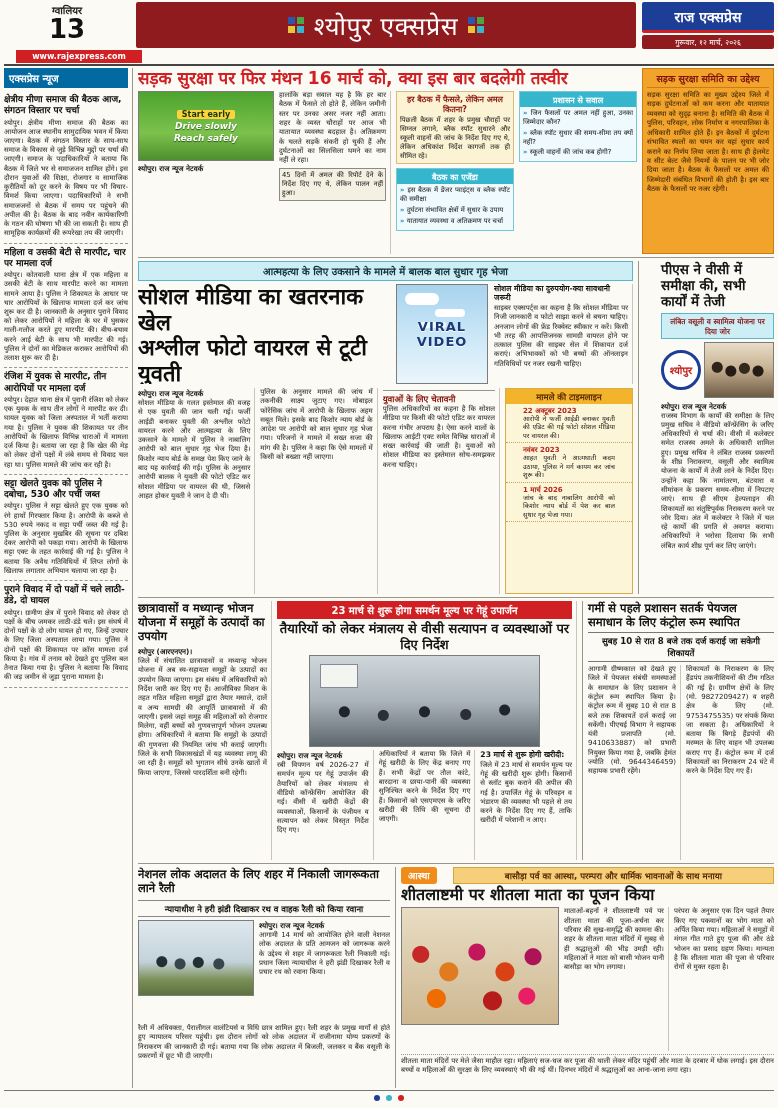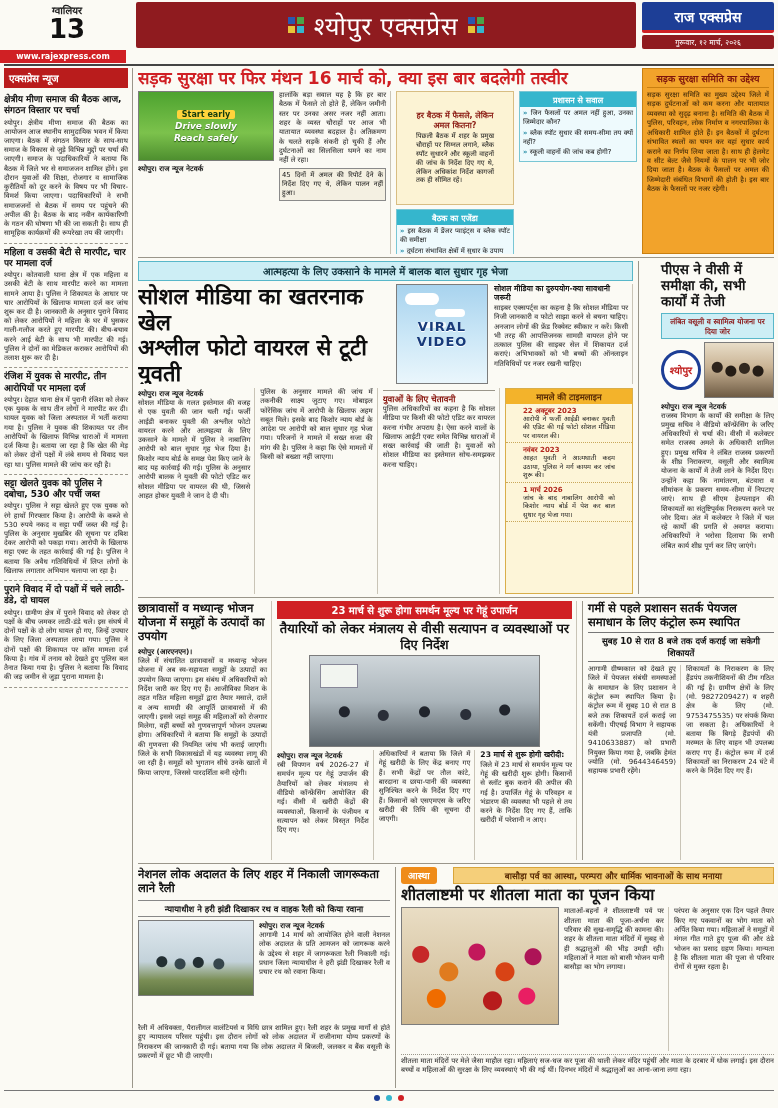--- a/index.html
+++ b/index.html
@@ -15,26 +15,26 @@
   .mh-banner{flex:1;background:#8f1b1f;display:flex;align-items:center;justify-content:center;gap:10px;border-radius:2px}
   .mh-title{color:#fff;font-size:25px;font-weight:normal;letter-spacing:.5px}
   .deco{width:16px;height:16px;flex:0 0 auto;background:
     linear-gradient(#2b57b0,#2b57b0) 0 0/7px 7px no-repeat,
     linear-gradient(#49a547,#49a547) 9px 0/7px 7px no-repeat,
     linear-gradient(#e8c53a,#e8c53a) 0 9px/7px 7px no-repeat,
     linear-gradient(#35b6cd,#35b6cd) 9px 9px/7px 7px no-repeat}
   .mh-right{width:132px;display:flex;flex-direction:column;gap:2px}
   .mh-logo{background:#1d3e96;color:#fff;font-weight:bold;font-size:14px;text-align:center;padding:5px 2px 4px;border-bottom:3px solid #d02024;border-radius:2px}
   .mh-date{background:#8f1b1f;color:#fff;font-size:7.5px;text-align:center;padding:2px 0;border-radius:2px}
-  .url-strip{position:absolute;top:50px;left:0;width:126px;height:13px;background:#d02024;color:#fff;font-size:8px;font-weight:bold;text-align:center;line-height:13px}
+  .url-strip{position:absolute;top:50px;left:16px;width:126px;height:13px;background:#d02024;color:#fff;font-size:8px;font-weight:bold;text-align:center;line-height:13px}
   .head-rule{position:absolute;top:64px;left:4px;right:4px;border-top:2px solid #444}
 
   
   .sidebar{position:absolute;left:4px;top:68px;width:129px;height:1020px;border-right:1px solid #9a968a;padding-right:4px;overflow:hidden}
-  .sb-head{background:#b91c1c;color:#fff;font-weight:bold;font-size:10px;padding:3px 5px;margin-bottom:3px}
+  .sb-head{background:#0369a1;color:#fff;font-weight:bold;font-size:10px;padding:3px 5px;margin-bottom:3px}
   .brief{border-bottom:1px dashed #9a968a;padding:3px 0 4px}
   .sb-title{font-size:9px;font-weight:bold;line-height:1.25;margin-bottom:2px;color:#101010}
   .sb-body{font-size:7px;line-height:1.32;text-align:justify;color:#232323}
 
   
   .main{position:absolute;left:138px;top:68px;right:4px;height:1020px;overflow:hidden}
   .byline{font-weight:bold;font-size:7.2px;margin-bottom:1px}
   .bodytxt{font-size:7px;line-height:1.33;text-align:justify;color:#1c1c1c}
   .vr{border-right:1px solid #c9c4b6;padding-right:4px}
 
@@ -43,21 +43,21 @@
   .rs-left{flex:1;display:flex;flex-direction:column;min-width:0}
   .rs-headline{color:#d02024;font-size:17px;font-weight:bold;line-height:1.12;padding:1px 0 3px;white-space:nowrap;overflow:hidden}
   .rs-body{flex:1;display:flex;gap:5px;overflow:hidden}
   .rs-imgcol{width:136px;display:flex;flex-direction:column;gap:2px;overflow:hidden}
   .img-road{height:70px;border:1px solid #7c7c7c;background:linear-gradient(180deg,#4da32f 0%,#7cc24c 60%,#4e8f2f 100%);display:flex;flex-direction:column;align-items:center;justify-content:center;gap:2px}
   .road-l1{background:#ffd43b;color:#143c0e;font-weight:bold;font-size:8px;padding:0 5px;border-radius:2px}
   .road-l2,.road-l3{color:#fff;font-weight:bold;font-style:italic;font-size:9px;text-shadow:0 1px 1px #2c5e18}
   .rs-col{flex:1;overflow:hidden;min-width:0}
   .note-box{border:1px solid #8a8a8a;background:#f4f0e2;font-size:6.8px;line-height:1.3;padding:2px;margin-top:3px;text-align:justify}
   .rs-boxcol{width:118px;display:flex;flex-direction:column;gap:4px;overflow:hidden}
-  .cream-box{background:#fcf3d4;border:1px solid #d8bd82;padding:19px}
+  .cream-box{background:#fcf3d4;border:1px solid #d8bd82;padding:3px}
   .cream-title{color:#8a1a12;font-weight:bold;font-size:8px;text-align:center;line-height:1.2;margin-bottom:2px}
   .cream-body{font-size:6.8px;line-height:1.3;text-align:justify}
   .cyan-box{border:1px solid #79c6d4;background:#eefafd}
   .cyan-head{background:#35b6cd;color:#fff;font-weight:bold;font-size:8px;text-align:center;padding:2px 1px}
   .cyan-items{padding:2px 3px}
   .cyan-items div{font-size:6.8px;line-height:1.3;margin-bottom:2px;text-align:justify}
   .cyan-items div::before{content:"» ";color:#1785a0;font-weight:bold}
   .orange-box{width:132px;background:#f2a32b;border:1px solid #c97f10;padding:4px;overflow:hidden}
   .orange-title{color:#7d150d;font-weight:bold;font-size:9.5px;text-align:center;line-height:1.25;margin-bottom:3px;border-bottom:1px solid #c97f10;padding-bottom:2px}
   .orange-body{font-size:7px;line-height:1.35;text-align:justify;color:#2a1a05}

